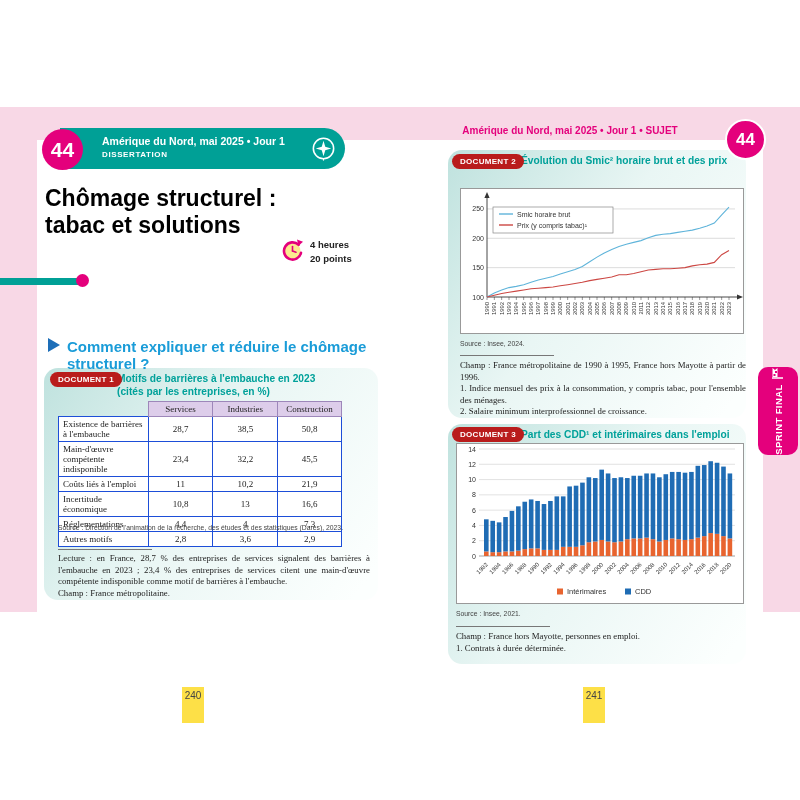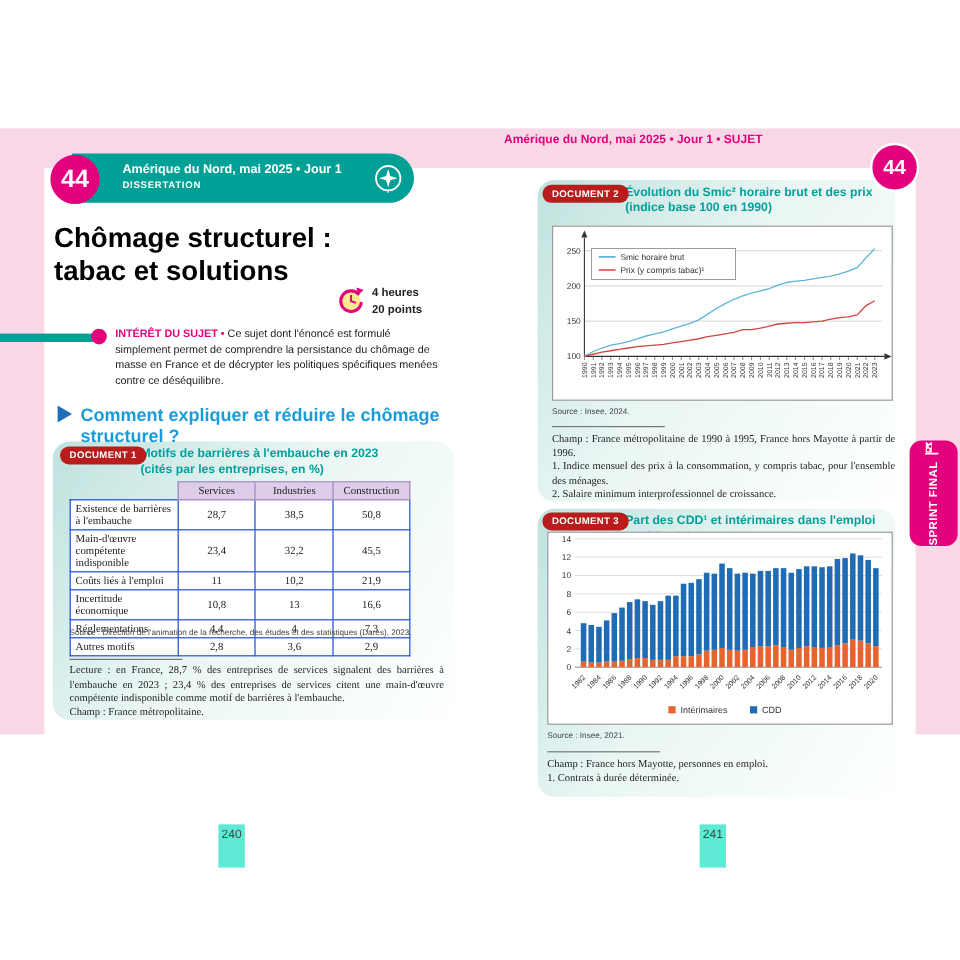--- a/index.html
+++ b/index.html
@@ -11,21 +11,21 @@
 
   
   .teal-bar{left:60px;top:128px;width:285px;height:41px;background:#00a096;
             border-radius:0 21px 21px 0;color:#fff;z-index:4;}
   .teal-bar .l1{position:absolute;left:42px;top:7px;font-size:10.5px;font-weight:bold;}
   .teal-bar .l2{position:absolute;left:42px;top:22px;font-size:8px;font-weight:bold;letter-spacing:.6px;}
   .badge-big{left:42px;top:129px;width:41px;height:41px;background:#e4007c;border-radius:50%;
              color:#fff;font-size:21px;font-weight:bold;text-align:center;line-height:41px;z-index:5;}
   .badge-small{left:725px;top:119px;width:37px;height:37px;background:#e4007c;border:2.5px solid #fff;
              border-radius:50%;color:#fff;font-size:17px;font-weight:bold;text-align:center;line-height:37px;z-index:5;}
-  .hdr-right{left:420px;top:111px;width:300px;text-align:left;color:#e4007c;
+  .hdr-right{left:420px;top:125px;width:300px;text-align:center;color:#e4007c;
              font-size:10px;font-weight:bold;z-index:4;}
 
   .title{left:45px;top:185px;width:320px;color:#000000;font-size:23px;font-weight:bold;line-height:27px;z-index:3;}
   .clockrow{left:280px;top:238px;width:110px;z-index:3;}
   .clocktxt{position:absolute;left:30px;top:0;font-size:9.5px;font-weight:bold;color:#222;line-height:14px;}
 
   .int-bar{left:0;top:278px;width:78px;height:7px;background:#00a096;z-index:4;}
   .int-dot{left:76px;top:274px;width:13px;height:13px;border-radius:50%;background:#e4007c;z-index:5;}
   .int-text{left:96px;top:272px;width:276px;font-size:9px;line-height:13px;color:#222;z-index:3;}
   .int-text b{color:#e4007c;}
@@ -52,21 +52,21 @@
          line-height:11.5px;text-align:justify;z-index:3;}
   .notes p{margin:0;}
 
   .chartbox{position:absolute;background:#fff;border:1px solid #999;z-index:3;}
 
   .sprint{left:758px;top:367px;width:40px;height:88px;background:#e4007c;border-radius:10px;z-index:6;}
   .sprint-inner{position:absolute;left:-24px;top:24px;width:88px;height:40px;transform:rotate(-90deg);
         display:flex;align-items:center;justify-content:center;gap:4px;color:#fff;
         font-size:9.5px;font-weight:bold;letter-spacing:.4px;white-space:nowrap;}
 
-  .pgnum{position:absolute;width:22px;height:36px;background:#5eead4;color:#444;font-size:10px;
+  .pgnum{position:absolute;width:22px;height:36px;background:#fde047;color:#444;font-size:10px;
          text-align:center;padding-top:3px;box-sizing:border-box;z-index:3;}
 </style>
 </head>
 <body>
 
 <div id="canvas">
   <div class="abs bg-pink"></div>
   <div class="abs page"></div>
 
   <div class="abs teal-bar">
@@ -101,23 +101,20 @@
       </svg>
     </span>
     <div class="clocktxt">
       <div>4 heures</div>
       <div>20 points</div>
     </div>
   </div>
 
   <div class="abs int-bar"></div>
   <div class="abs int-dot"></div>
-  <div class="abs int-text">
-    <b>INTÉRÊT DU SUJET • </b><span>Ce sujet dont l'énoncé est formulé simplement permet de comprendre la persistance du chômage de masse en France et de décrypter les politiques spécifiques menées contre ce déséquilibre.</span>
-  </div>
 
   <div class="abs q-tri"></div>
   <div class="abs q-text">Comment expliquer et réduire le chômage structurel ?</div>
 
   <div class="abs docbox" style="left:44px;top:368px;width:334px;height:232px;"></div>
   <div class="pill" style="left:50px;top:372px;">DOCUMENT 1</div>
   <div class="doctitle" style="left:117px;top:372px;width:240px;">
     <div>Motifs de barrières à l'embauche en 2023</div>
     <div>(cités par les entreprises, en %)</div>
   </div>
@@ -181,21 +178,20 @@
   <div class="divider" style="left:58px;top:549px;"></div>
   <div class="notes" style="left:58px;top:553px;width:312px;">
     <p>Lecture : en France, 28,7 % des entreprises de services signalent des barrières à l'embauche en 2023 ; 23,4 % des entreprises de services citent une main-d'œuvre compétente indisponible comme motif de barrières à l'embauche.</p>
     <p>Champ : France métropolitaine.</p>
   </div>
 
   <div class="abs docbox" style="left:448px;top:150px;width:298px;height:268px;"></div>
   <div class="pill" style="left:452px;top:154px;">DOCUMENT 2</div>
   <div class="doctitle" style="left:521px;top:154px;width:226px;">
     <div>Évolution du Smic² horaire brut et des prix</div>
-    <div>(indice base 100 en 1990)</div>
   </div>
   <div class="chartbox" style="left:460px;top:188px;width:282px;height:144px;">
     <svg id="linechart" width="282" height="144" viewBox="0 0 282 144">
         <text x="23" y="110.5" text-anchor="end" font-size="7" fill="#333">100</text>
         <line x1="26" y1="78.64516129032258" x2="274" y2="78.64516129032258" stroke="#c4c4c4" stroke-width="0.6"></line>
         <text x="23" y="81.14516129032258" text-anchor="end" font-size="7" fill="#333">150</text>
         <line x1="26" y1="49.29032258064516" x2="274" y2="49.29032258064516" stroke="#c4c4c4" stroke-width="0.6"></line>
         <text x="23" y="51.79032258064516" text-anchor="end" font-size="7" fill="#333">200</text>
         <line x1="26" y1="19.935483870967744" x2="274" y2="19.935483870967744" stroke="#c4c4c4" stroke-width="0.6"></line>
         <text x="23" y="22.435483870967744" text-anchor="end" font-size="7" fill="#333">250</text>

